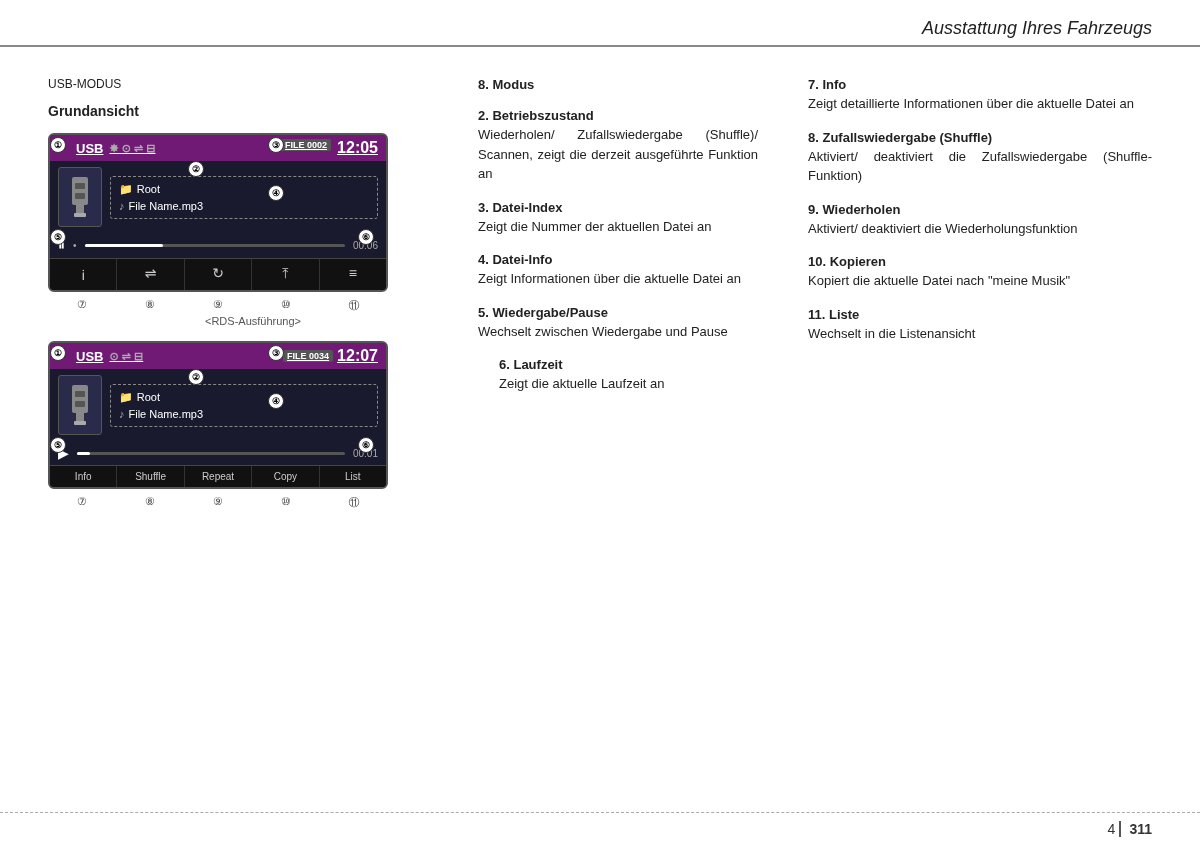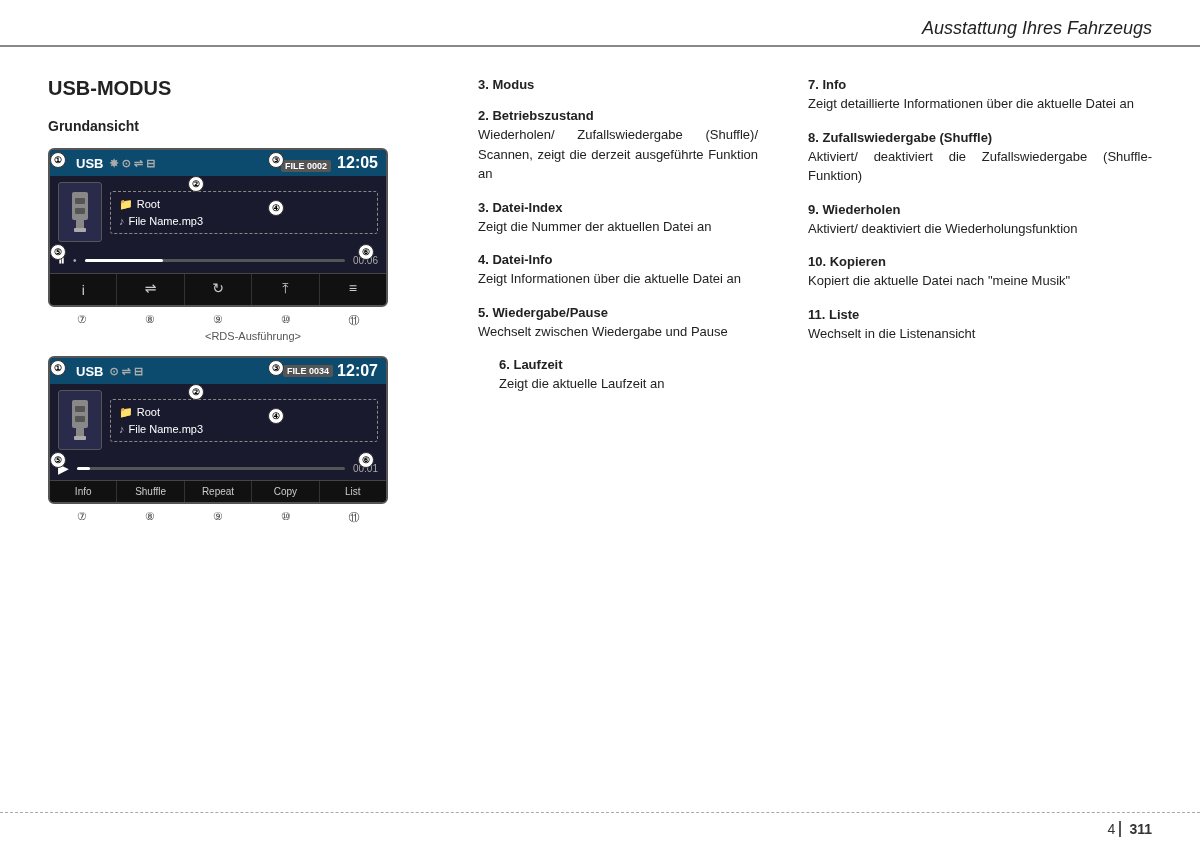--- a/index.html
+++ b/index.html
@@ -33,51 +33,52 @@
     }
 
     
     .left-col {
       width: 430px;
       flex-shrink: 0;
       padding-right: 20px;
     }
 
     .section-title {
-      font-size: 20px;
-      font-weight: bold;
-      margin-bottom: 18px;
+      font-size: 12px;
+      font-weight: normal;
+      margin-bottom: 12px;
     }
 
     .subsection-title {
       font-size: 14px;
       font-weight: bold;
       margin-bottom: 14px;
     }
 
     
     .screen-mockup {
       width: 340px;
       background: #1a1a2e;
       border-radius: 6px;
       overflow: hidden;
       margin-bottom: 6px;
       border: 2px solid #555;
       position: relative;
     }
 
     .screen-top-bar {
-      background: #0c4a6e;
+      background: #701a75;
       display: flex;
       align-items: center;
       justify-content: space-between;
       padding: 4px 8px;
       color: #fff;
       font-size: 12px;
       font-weight: bold;
+      text-decoration: underline;
     }
 
     .screen-top-bar .left-info {
       display: flex;
       align-items: center;
       gap: 6px;
     }
 
     .screen-middle {
       display: flex;
@@ -352,21 +353,21 @@
 
       <div class="num-badge" style="top:96px;left:310px;">⑥</div>
 
       <div class="screen-mockup">
 
         <div class="screen-top-bar">
           <div class="left-info">
             <span style="color:#fff;font-weight:bold;font-size:13px;margin-left:18px;">USB</span>
             <span style="color:#aaa;font-size:11px;">✸ ⊙ ⇌ ⊟</span>
           </div>
-          <div style="display:flex;align-items:flex-end;gap:6px;">
+          <div style="display:flex;align-items:flex-start;gap:6px;">
             <span style="background:#555;color:#fff;font-size:9px;padding:1px 4px;border-radius:2px;">
               FILE 0002
             </span>
             <span style="font-size:16px;font-weight:bold;color:#fff;">12:05</span>
           </div>
         </div>
 
         <div class="screen-middle">
           <div class="usb-icon">
             <svg width="28" height="40" viewBox="0 0 28 40">
@@ -509,21 +510,21 @@
         <div class="numbering-cell">⑨</div>
         <div class="numbering-cell">⑩</div>
         <div class="numbering-cell">⑪</div>
       </div>
     </div>
   </div>
 
   <div class="mid-col">
     <div id="mid-sections-container">
         <div class="numbered-section" style="margin-bottom: 16px;">
-          <div class="num-heading">3. Modus</div>
+          <div class="num-heading">8. Modus</div>
         </div>
         <div class="numbered-section" style="margin-bottom: 16px;">
           <div class="num-heading">2. Betriebszustand</div>
           <div class="num-text">Wiederholen/ Zufallswiedergabe (Shuffle)/ Scannen, zeigt die derzeit ausgeführte Funktion an</div>
         </div>
         <div class="numbered-section" style="margin-bottom: 16px;">
           <div class="num-heading">3. Datei-Index</div>
           <div class="num-text">Zeigt die Nummer der aktuellen Datei an</div>
         </div>
         <div class="numbered-section" style="margin-bottom: 16px;">

